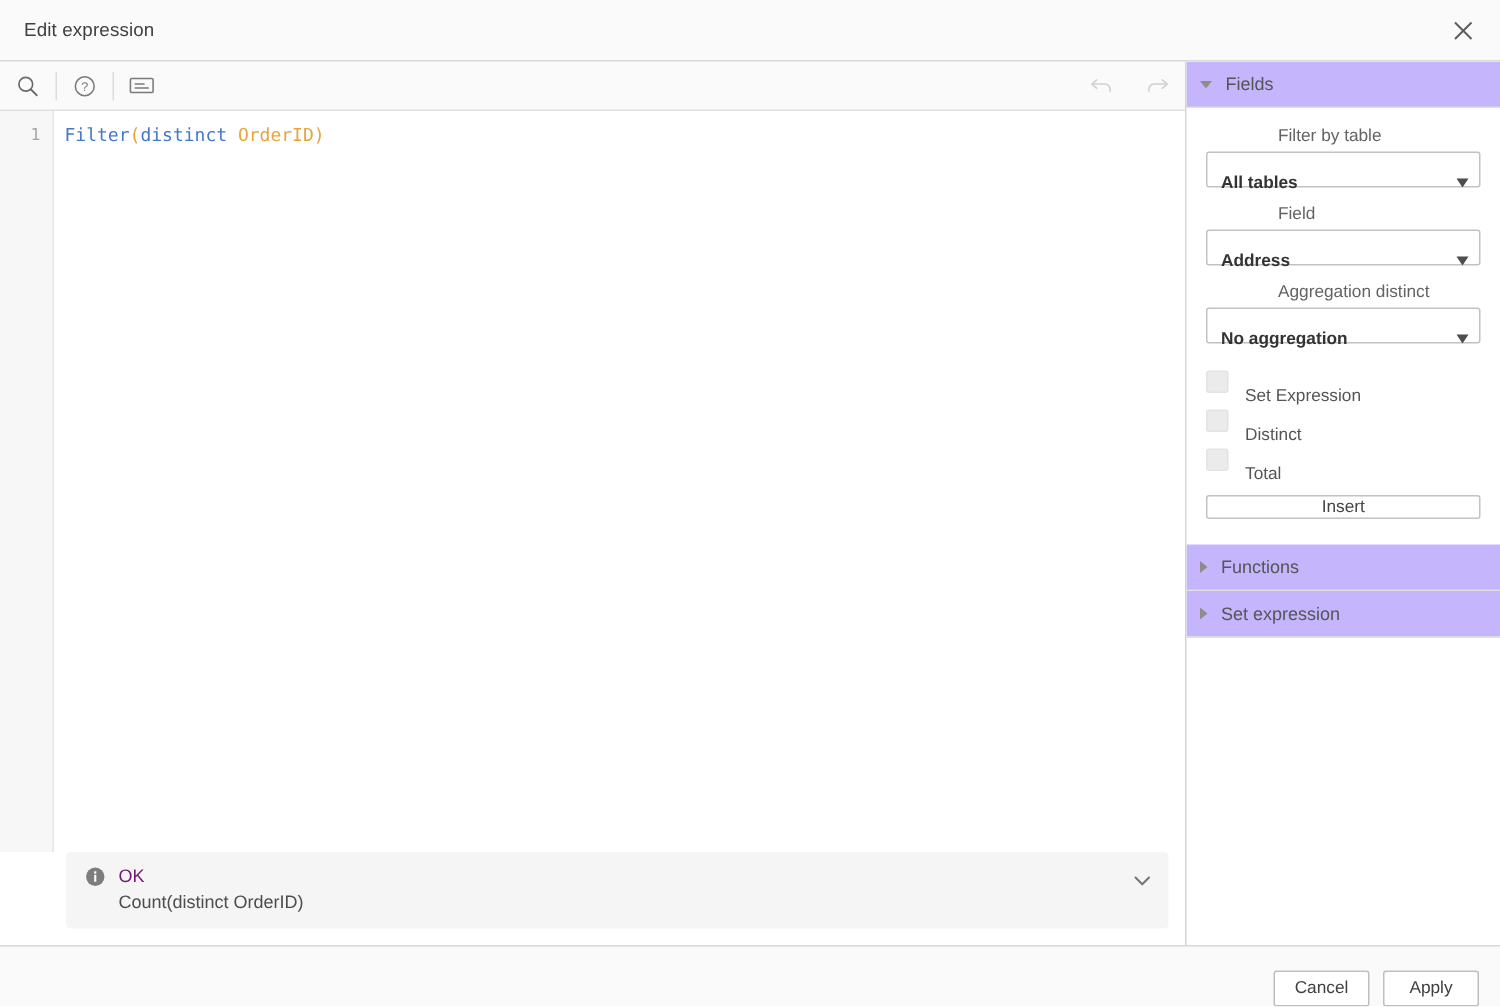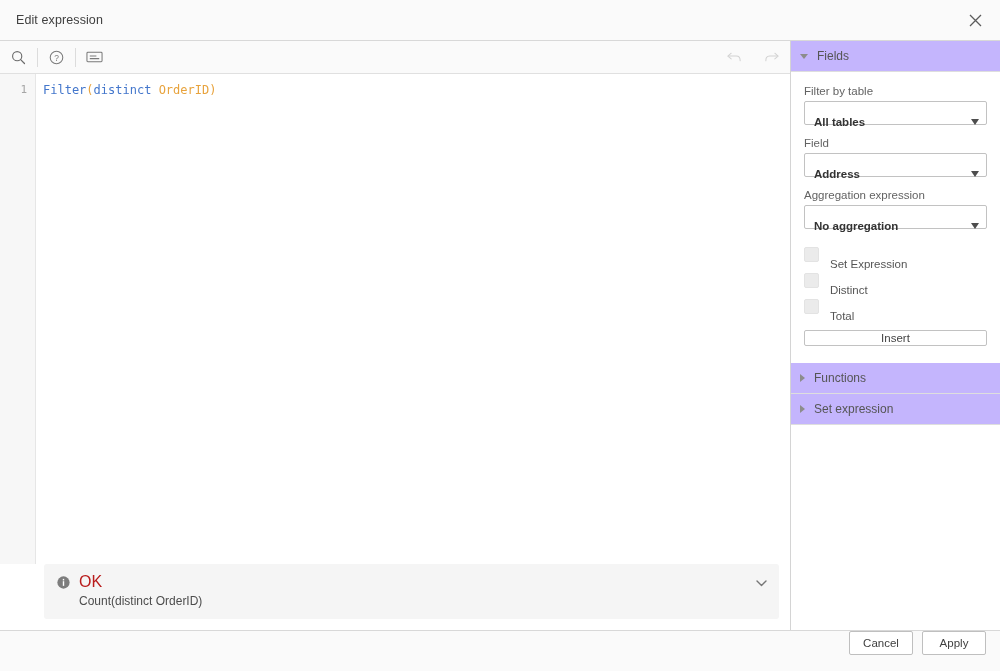--- a/index.html
+++ b/index.html
@@ -78,21 +78,21 @@
 
   
   .status-outer { padding: 0 11px 11px 44px; background:#fff; }
   .status-bar {
     background: #f5f5f5; border-radius: 3px;
     padding: 9px 12px 11px 13px;
     position: relative; min-height: 48px;
   }
   .status-row1 { display: flex; align-items: center; gap: 9px; }
   .info-icon { width: 13px; height: 13px; flex: 0 0 13px; }
-  .status-label { font-size: 16px; color: #b91c1c; }
+  .status-label { font-size: 12px; color: #701a75; }
   .status-expr { font-size: 12px; color: #4d4d4d; margin-top: 3px; padding-left: 22px; }
   .status-chevron { position: absolute; right: 12px; top: 12px; cursor: pointer; }
 
   
   .right {
     flex: 1 1 auto;
     border-left: 1px solid #d4d4d4;
     background: #ffffff;
     display: flex; flex-direction: column;
     min-height: 0; overflow: hidden;
@@ -104,21 +104,21 @@
     display: flex; align-items: center;
     padding-left: 9px; gap: 9px;
     cursor: pointer; font-size: 12px; color: #555;
   }
   .acc-header.first { border-top: none; }
   .caret { width: 0; height: 0; flex: 0 0 auto; }
   .caret-down { border-left: 4px solid transparent; border-right: 4px solid transparent; border-top: 5px solid #8c8c8c; }
   .caret-right { border-top: 4px solid transparent; border-bottom: 4px solid transparent; border-left: 5px solid #8c8c8c; }
 
   .panel-body { padding: 13px 13px 0 13px; background:#fff; }
-  .field-label { font-size: 11.5px; color: #636363; margin-bottom: 4px; }
+  .field-label { font-size: 11.5px; color: #636363; margin-bottom: 4px; margin-left: 48px; }
   .field-label + .select { margin-bottom: 12px; }
 
   .select {
     height: 24px; width: 100%;
     border: 1px solid #c2c2c2; border-radius: 2px;
     background: #fff;
     display: flex; align-items: center;
     padding: 18px 7px 0 9px; cursor: pointer;
     position: relative;
   }
@@ -142,21 +142,21 @@
     font-family: "Liberation Sans", sans-serif;
     cursor: pointer;
   }
   .panel-gap { height: 17px; }
 
   
   .footer {
     height: 41px; flex: 0 0 41px;
     border-top: 1px solid #d8d8d8;
     background: #fafafa;
-    display: flex; align-items: flex-start; justify-content: flex-end;
+    display: flex; align-items: flex-end; justify-content: flex-end;
     gap: 9px; padding-right: 14px;
   }
   .btn {
     min-width: 64px; height: 24px;
     border: 1px solid #bfbfbf; border-radius: 2px;
     background: #fff; color: #404040; font-size: 11.5px;
     font-family: "Liberation Sans", sans-serif;
     cursor: pointer; padding: 0 13px;
   }
 </style>
@@ -256,21 +256,21 @@
           <span class="sel-val">All tables</span>
           <span class="sel-arrow"></span>
         </div>
 
         <div class="field-label">Field</div>
         <div class="select">
           <span class="sel-val">Address</span>
           <span class="sel-arrow"></span>
         </div>
 
-        <div class="field-label">Aggregation expression</div>
+        <div class="field-label">Aggregation distinct</div>
         <div class="select">
           <span class="sel-val">No aggregation</span>
           <span class="sel-arrow"></span>
         </div>
 
         <div class="check-list">
           <div class="check-row">
             <span class="checkbox"></span>
             <span class="check-label">Set Expression</span>
           </div>

